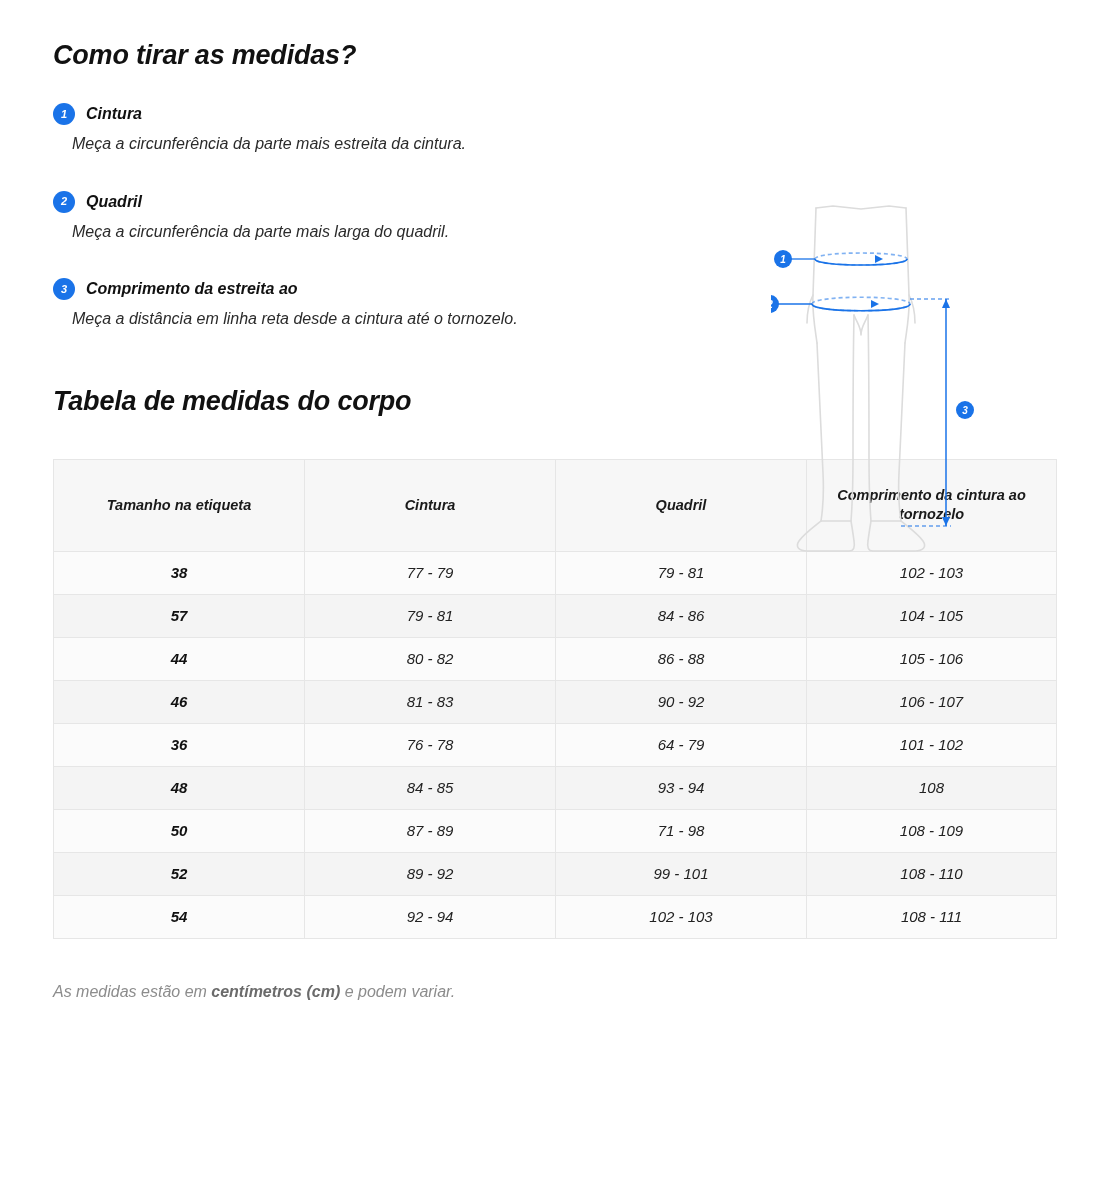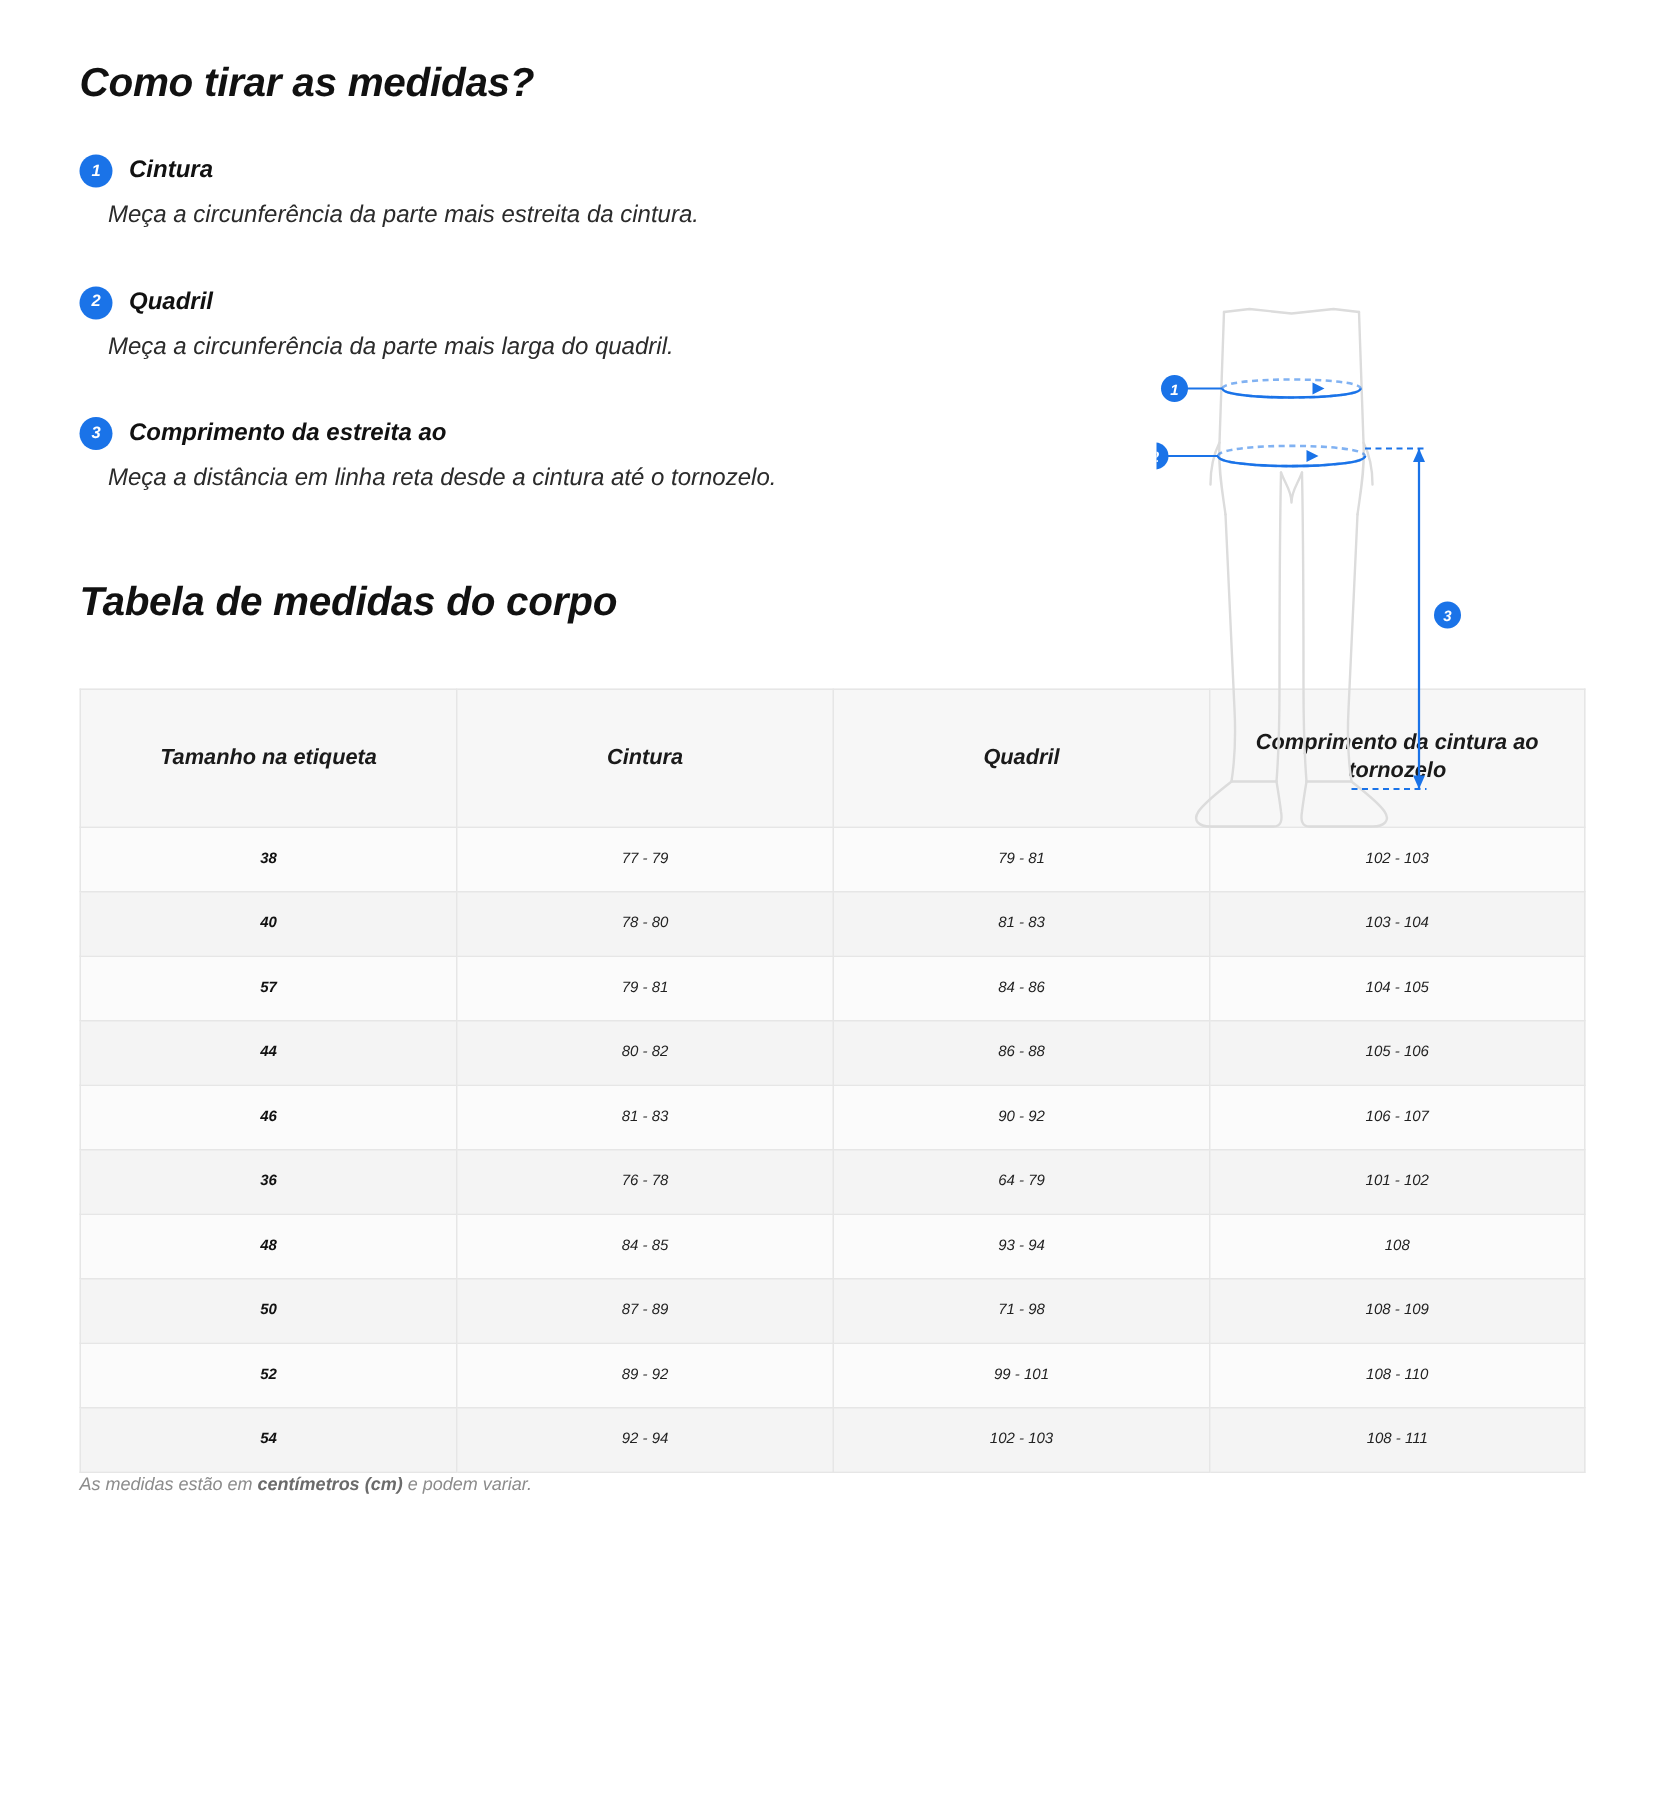--- a/index.html
+++ b/index.html
@@ -114,40 +114,41 @@
     font-weight: bold;
     font-size: 14.5px;
     height: 92px;
     padding: 8px 14px;
     line-height: 1.3;
     color: #1a1a1a;
   }
   table.size-table tbody td {
     height: 43px;
     padding: 4px 10px;
-    font-size: 10px;
+    font-size: 15px;
   }
   table.size-table tbody tr:nth-child(odd) td {
     background: #fbfbfb;
   }
   table.size-table tbody tr:nth-child(even) td {
     background: #f4f4f4;
   }
   table.size-table tbody td.sz {
     font-weight: bold;
     color: #111;
   }
   col.c1 { width: 251px; }
   col.c2 { width: 251px; }
   col.c3 { width: 251px; }
   col.c4 { width: 250px; }
 
   
   .footnote {
-    font-size: 12px;
+    margin-top: 44px;
+    font-size: 16px;
     color: #8c8c8c;
     padding-bottom: 40px;
   }
   .footnote b { color: #6b6b6b; font-weight: bold; }
 </style>
 </head>
 <body>
 
 <div class="page">
 
@@ -260,26 +261,20 @@
         </tr>
       </thead>
       <tbody>
         <tr>
           <td class="sz">38</td>
           <td>77 - 79</td>
           <td>79 - 81</td>
           <td>102 - 103</td>
         </tr>
         <tr>
-          <td class="sz">40</td>
-          <td>78 - 80</td>
-          <td>81 - 83</td>
-          <td>103 - 104</td>
-        </tr>
-        <tr>
           <td class="sz">57</td>
           <td>79 - 81</td>
           <td>84 - 86</td>
           <td>104 - 105</td>
         </tr>
         <tr>
           <td class="sz">44</td>
           <td>80 - 82</td>
           <td>86 - 88</td>
           <td>105 - 106</td>

